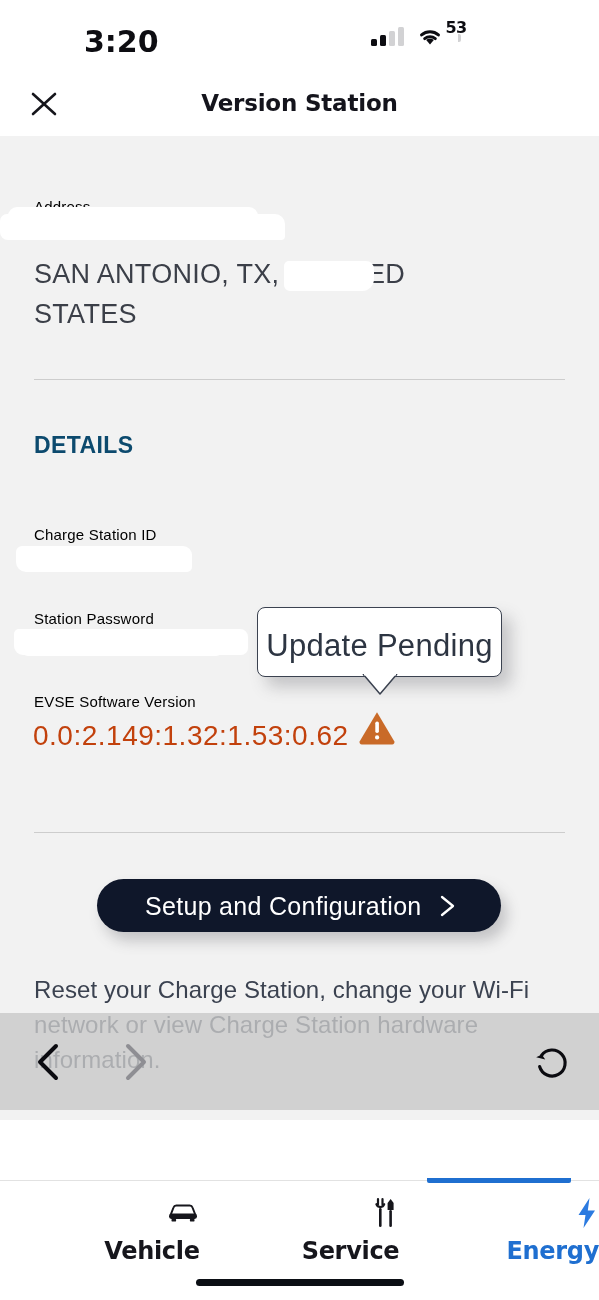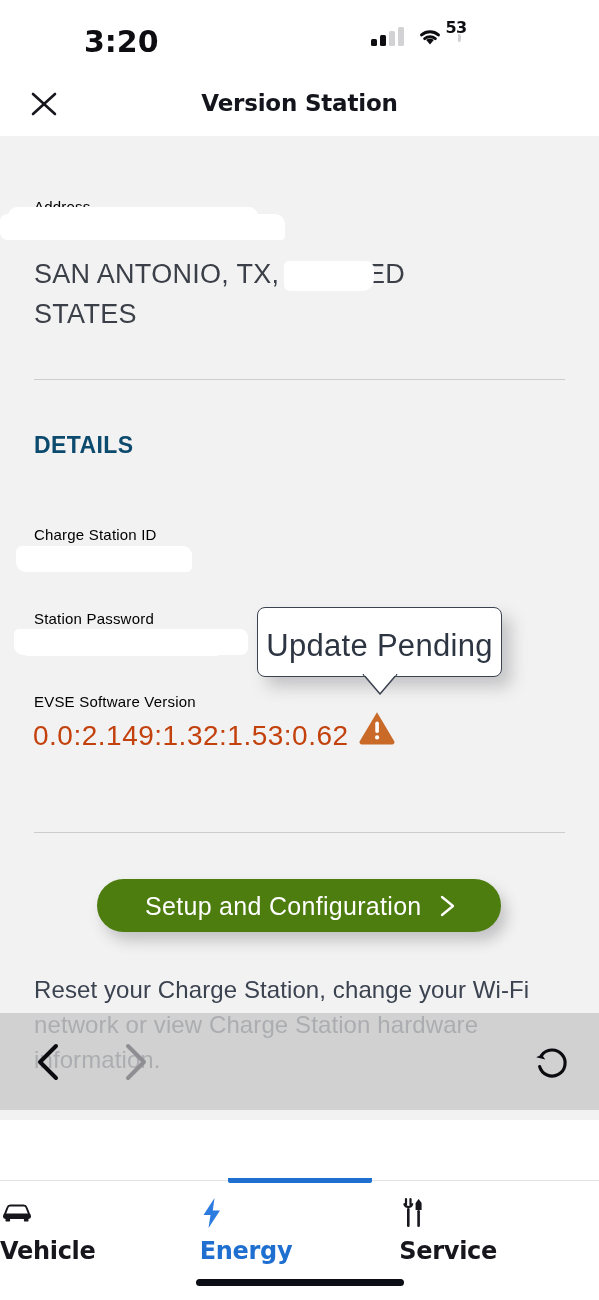--- a/index.html
+++ b/index.html
@@ -281,21 +281,21 @@
     overflow: visible;
   }
 
   
   #cta-button {
     position: absolute;
     left: 97px;
     top: 743px;
     width: 404px;
     height: 53px;
-    background: #4d7c0f;
+    background: #0f172a;
     border-radius: 27px;
     box-shadow: 6px 9px 14px rgba(90,90,95,0.30);
     cursor: pointer;
     z-index: 3;
   }
   #cta-label {
     position: absolute;
     left: 48px;
     top: 13px;
     font-size: 25px;
@@ -367,21 +367,21 @@
     height: 95px;
     background: #ffffff;
     border-top: 1px solid #e2e2e2;
     display: flex;
   }
   .tab {
     position: relative;
     flex: 1;
     display: flex;
     flex-direction: column;
-    align-items: flex-start;
+    align-items: flex-end;
     justify-content: flex-start;
     padding-top: 16px;
     cursor: pointer;
   }
   .tab-indicator {
     position: absolute;
     left: 50%;
     transform: translateX(-50%);
     top: -3px;
     width: 144px;
@@ -537,40 +537,40 @@
     <div class="tab">
       <span class="tab-icon">
         <svg width="34" height="26" viewBox="0 0 34 26">
           <path d="M5 14 L7.5 7.5 a3 3 0 0 1 2.8 -2 L23.7 5.5 a3 3 0 0 1 2.8 2 L29 14" stroke="#16161c" stroke-width="2" fill="none" stroke-linecap="round" stroke-linejoin="round"></path>
           <rect x="3" y="13.6" width="28" height="5.4" rx="2.4" fill="#16161c"></rect>
           <rect x="5.5" y="18.6" width="4.6" height="3" rx="1.2" fill="#16161c"></rect>
           <rect x="23.9" y="18.6" width="4.6" height="3" rx="1.2" fill="#16161c"></rect>
         </svg>
       </span>
       <span class="tab-label">Vehicle</span>
-    </div>
-
-    <div class="tab active">
-      <span class="tab-indicator"></span>
-      <span class="tab-icon">
-        <svg width="24" height="32" viewBox="0 0 24 32">
-          <path d="M14.5 1 L3.5 18 L10.5 18 L8.5 31 L20 13.5 L12.8 13.5 Z" fill="#2c7be0"></path>
-        </svg>
-      </span>
-      <span class="tab-label">Energy</span>
     </div>
 
     <div class="tab">
       <span class="tab-icon">
         <svg width="28" height="32" viewBox="0 0 28 32">
           <path d="M7 2 L7 7.5 M11.5 2 L11.5 7.5" stroke="#16161c" stroke-width="2.2" stroke-linecap="round"></path>
           <path d="M5.4 7.2 a4.1 4.1 0 0 0 7.8 0" stroke="#16161c" stroke-width="2.2" fill="none" stroke-linecap="round"></path>
           <rect x="8" y="11" width="2.6" height="19" rx="1.3" fill="#16161c"></rect>
           <path d="M19.6 2 L22.6 6 L22.6 13 L16.6 13 L16.6 6 Z" fill="#16161c"></path>
           <rect x="18.3" y="13" width="2.6" height="17" rx="1.3" fill="#16161c"></rect>
         </svg>
       </span>
       <span class="tab-label">Service</span>
     </div>
+
+    <div class="tab active">
+      <span class="tab-indicator"></span>
+      <span class="tab-icon">
+        <svg width="24" height="32" viewBox="0 0 24 32">
+          <path d="M14.5 1 L3.5 18 L10.5 18 L8.5 31 L20 13.5 L12.8 13.5 Z" fill="#2c7be0"></path>
+        </svg>
+      </span>
+      <span class="tab-label">Energy</span>
+    </div>
   </div>
 
   <div id="home-indicator"></div>
 </div>
 
 </body></html>

